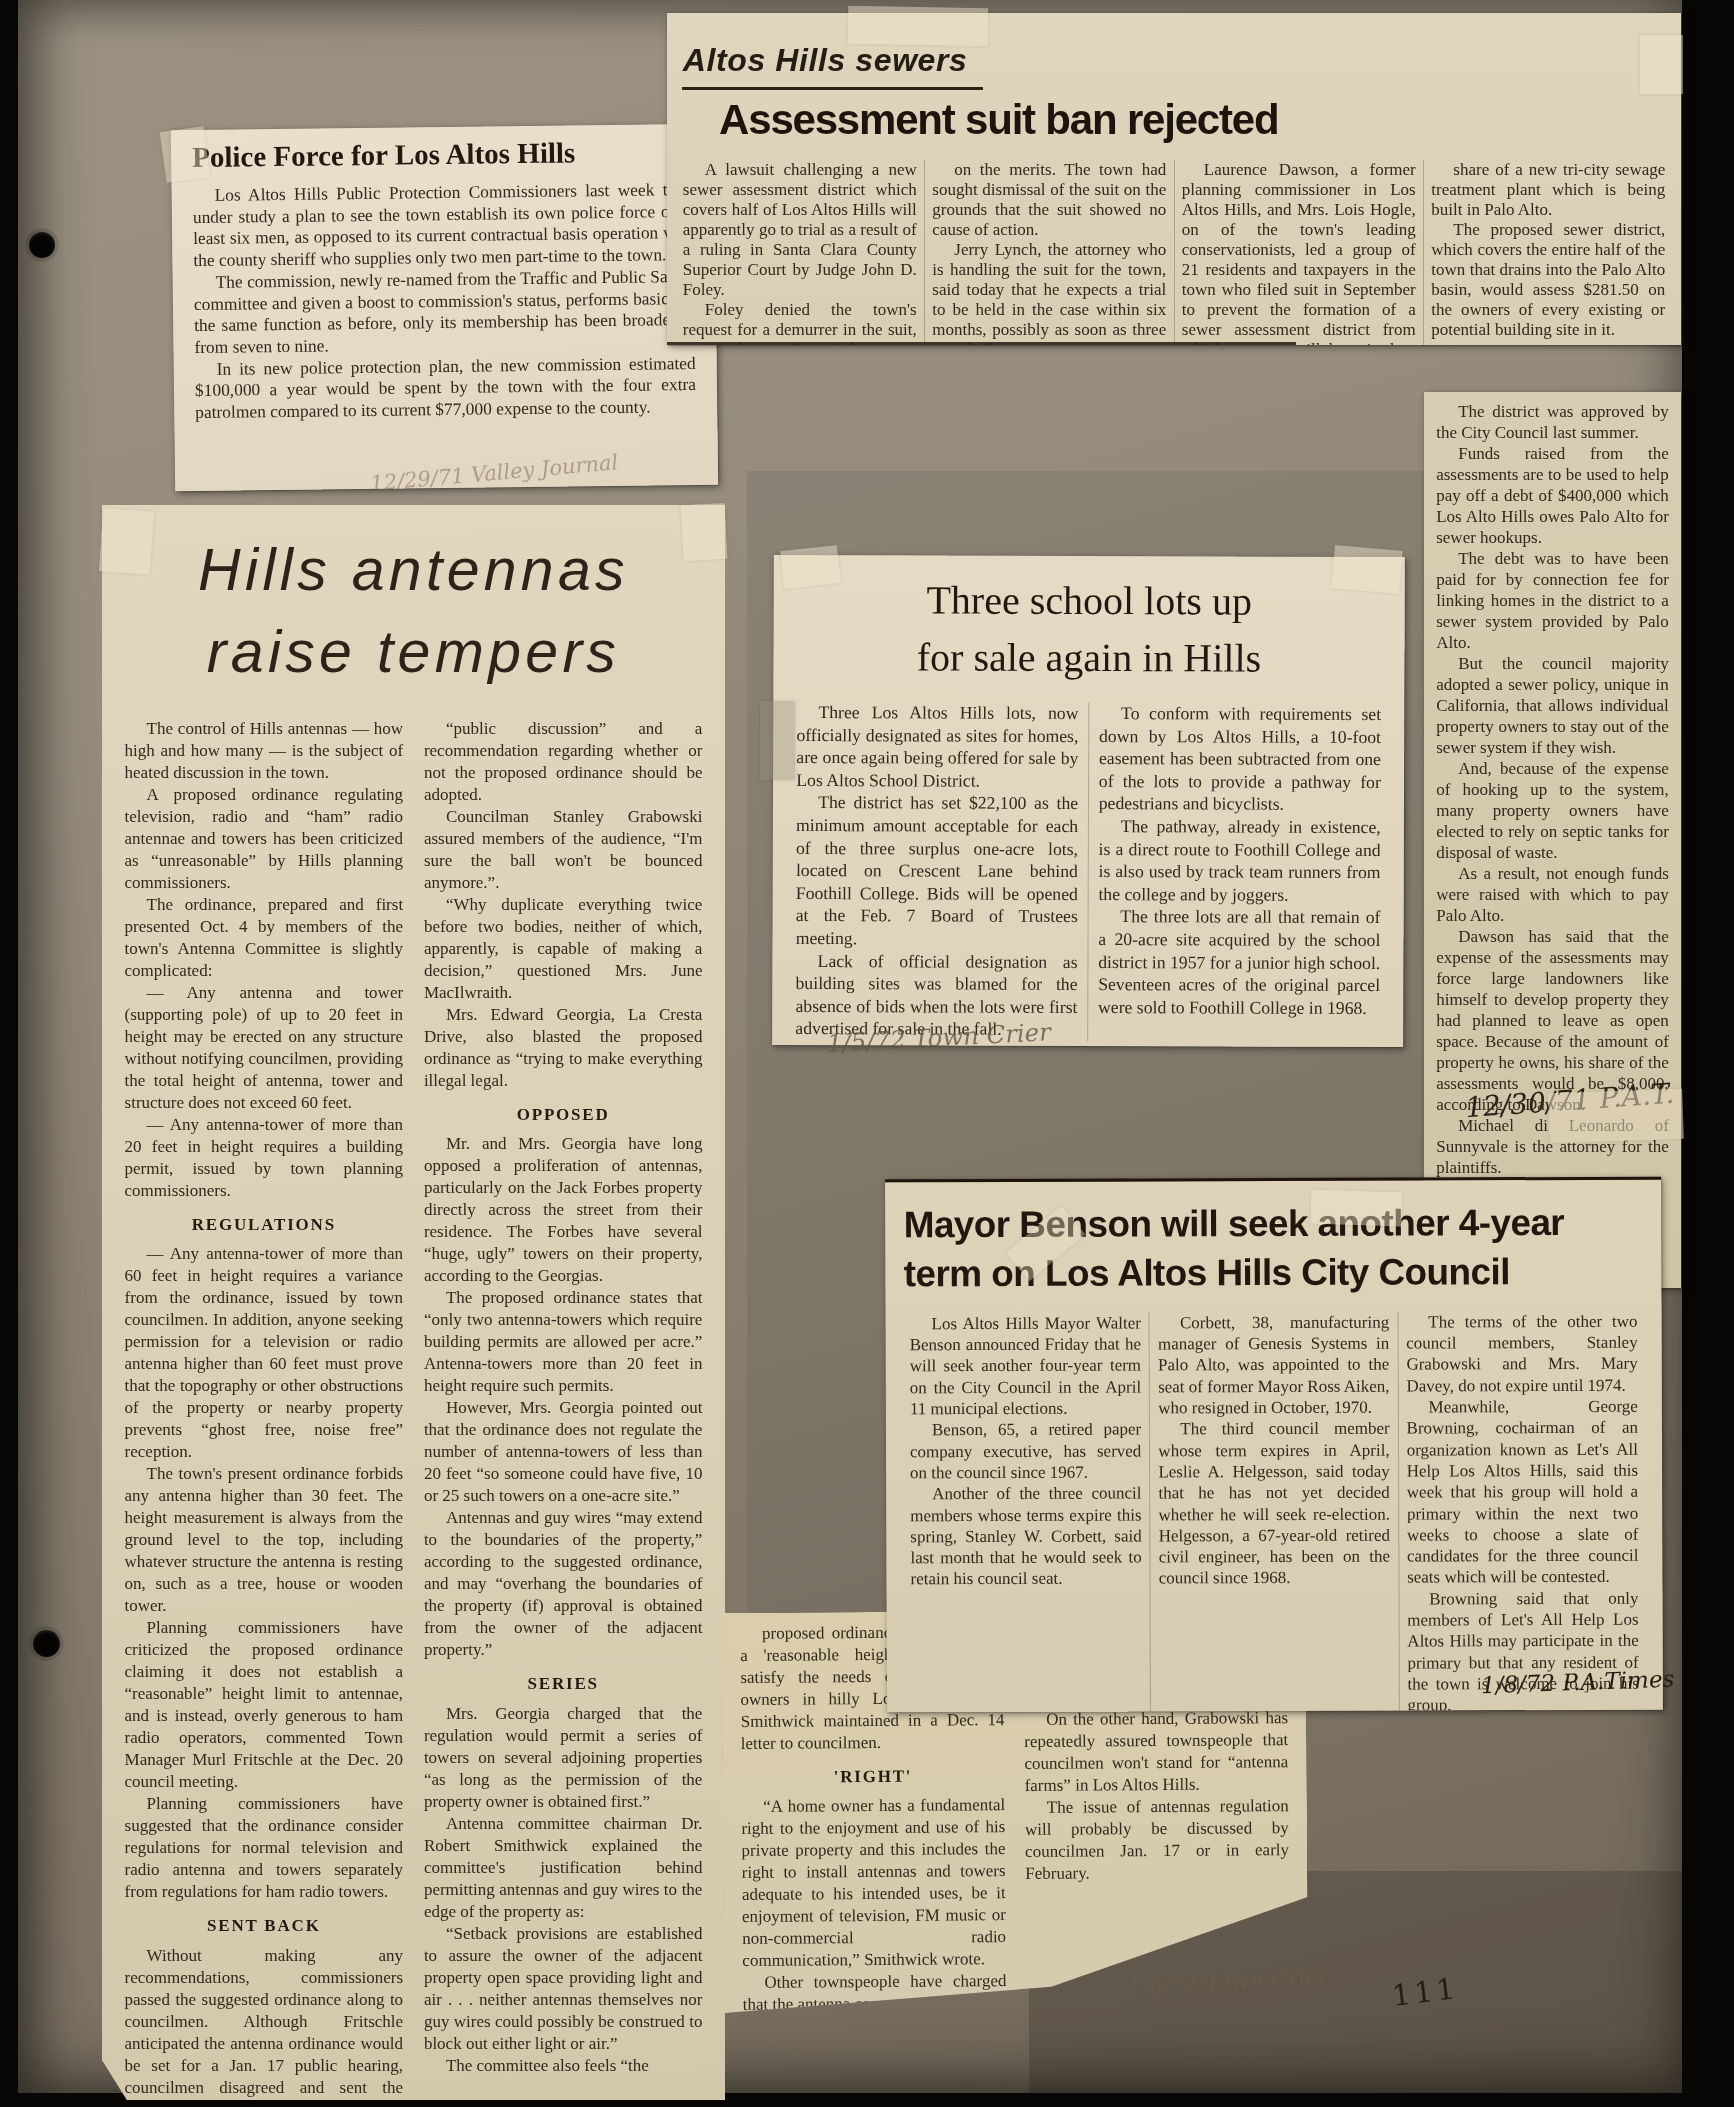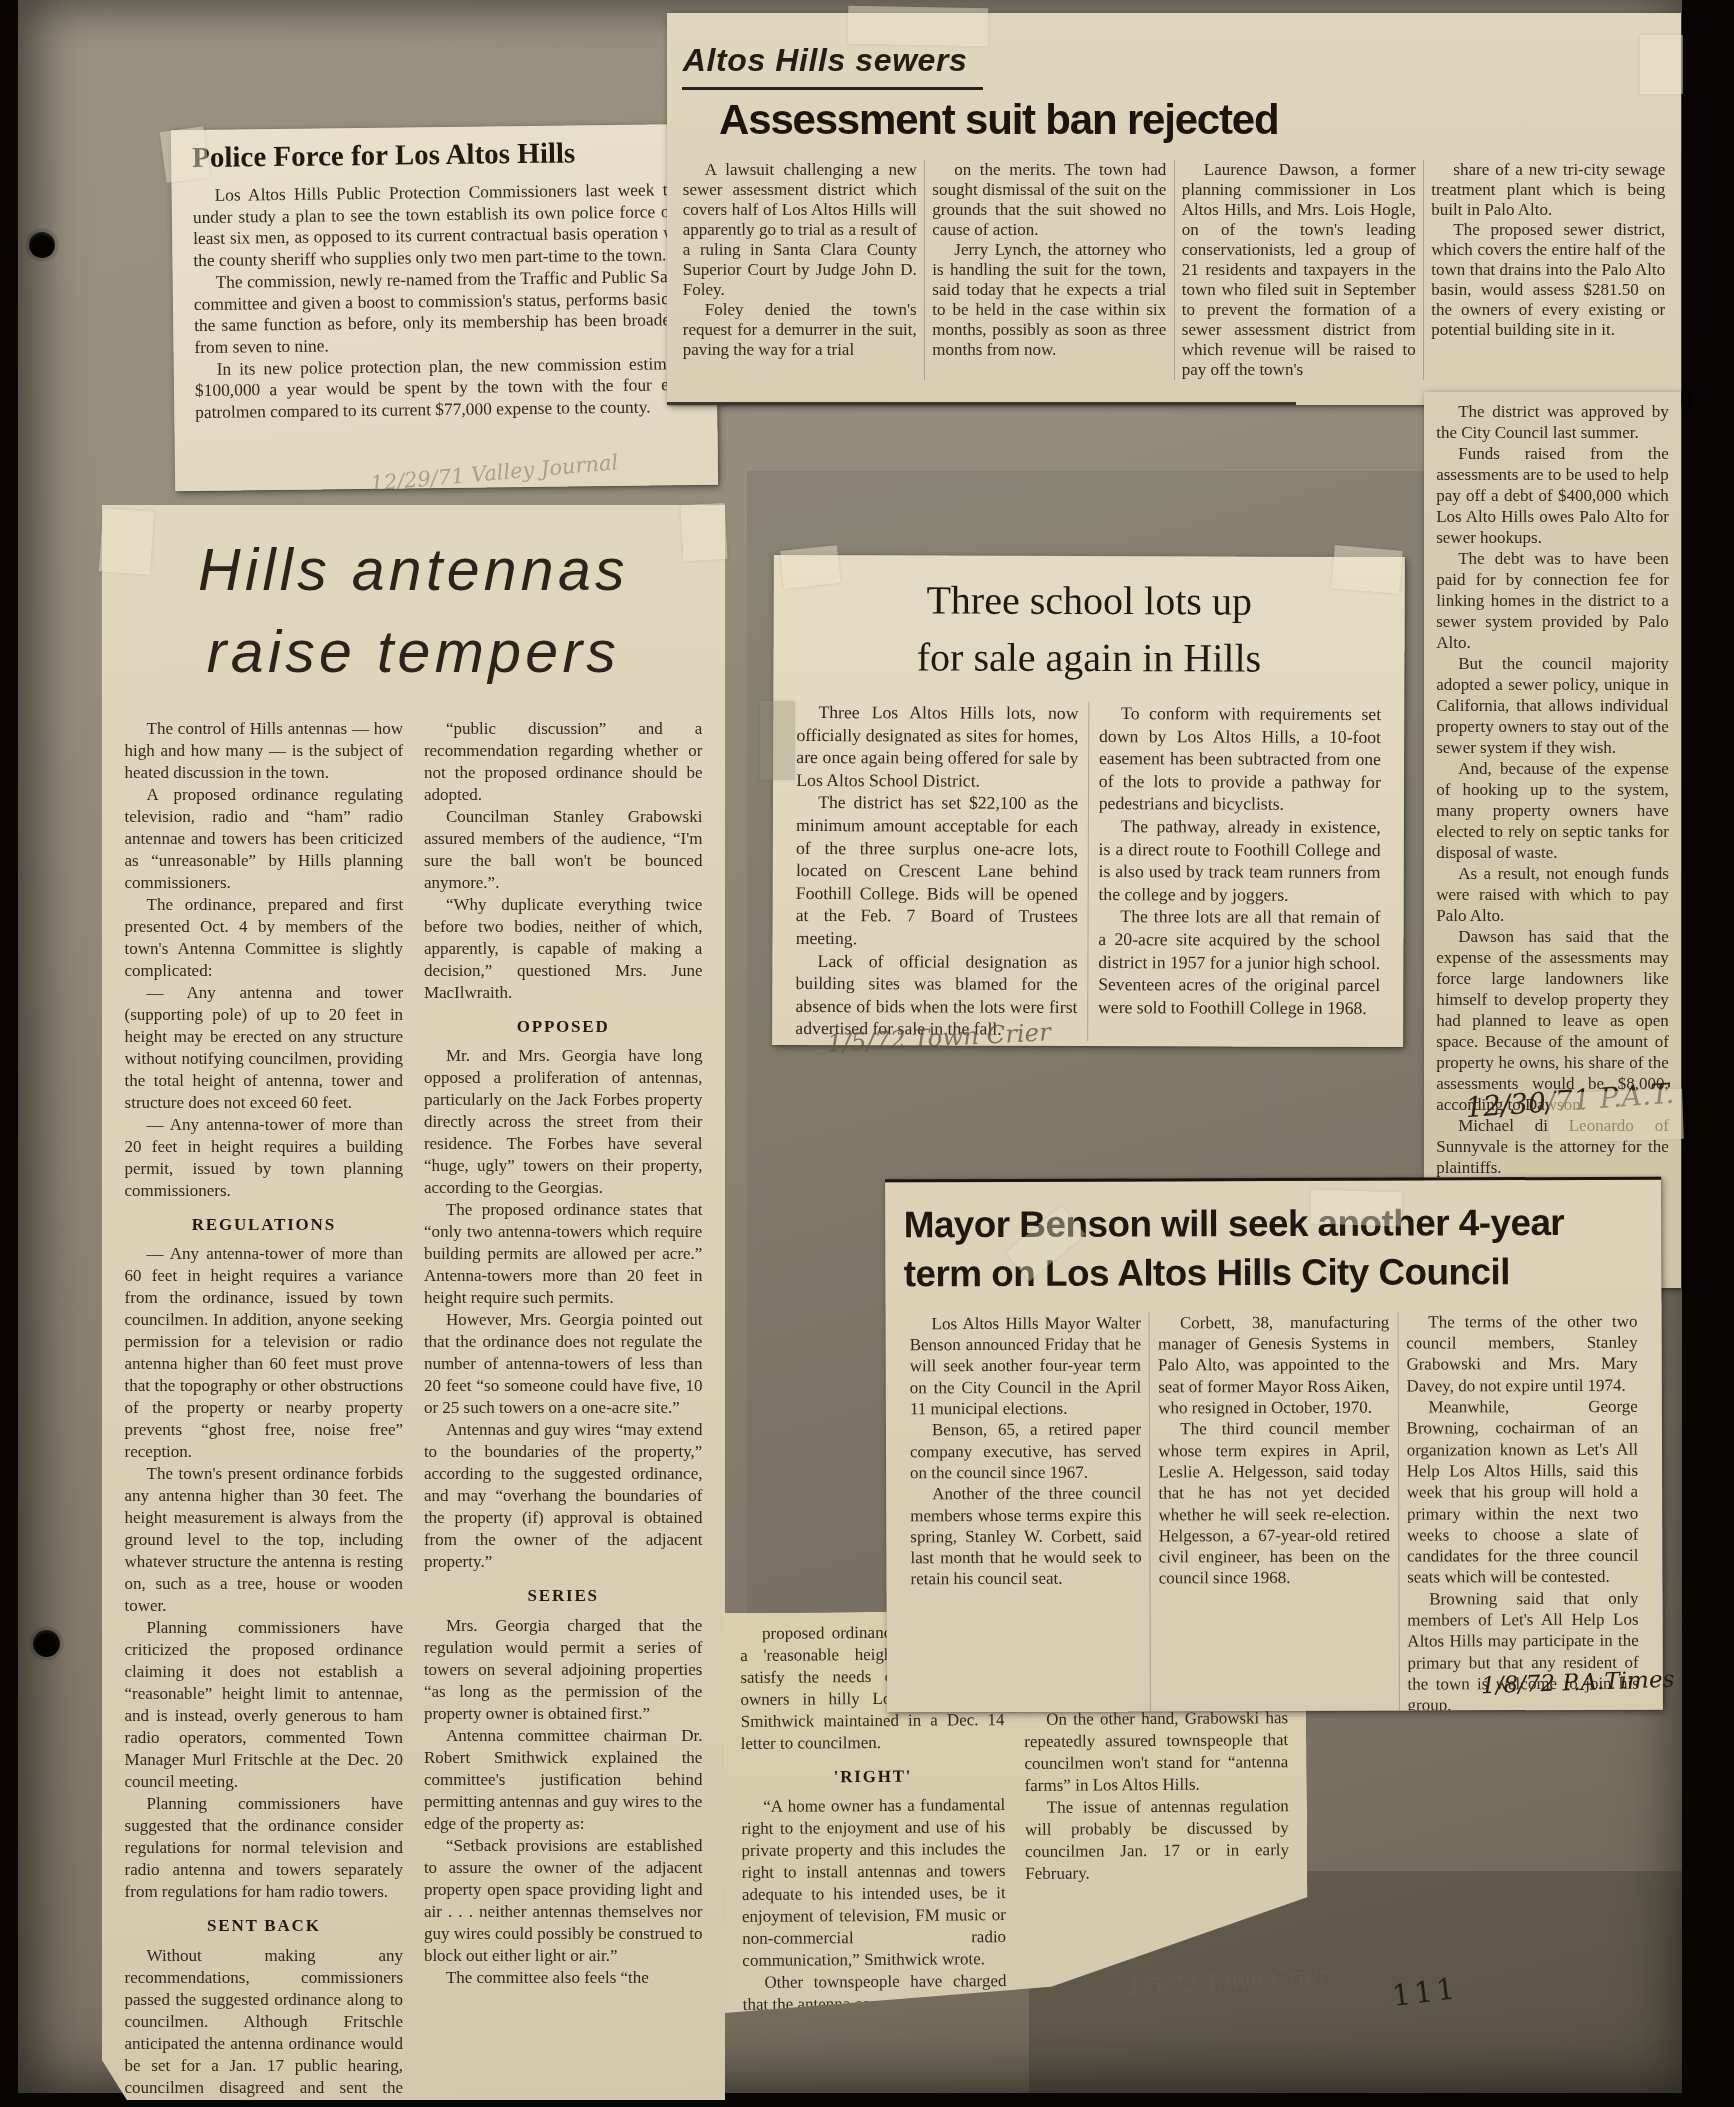--- a/index.html
+++ b/index.html
@@ -47,21 +47,21 @@
     padding:11px 21px;box-sizing:border-box;overflow:hidden;
   }
   #police .headline{
     font-family:"Liberation Serif",serif;font-weight:bold;font-size:29px;
     color:#211810;margin:0 0 11px 0;letter-spacing:0;
   }
   #police .body{font-size:17.4px;line-height:21.7px;}
 
   
   #assess-main{
-    left:667px;top:13.4px;width:1014px;height:392px;
+    left:667px;top:13.4px;width:1014px;height:332px;
     background:linear-gradient(180deg,#e0d5bd,#d9cdb4);
     padding:0 6.1px;box-sizing:border-box;overflow:hidden;
   }
   #assess-main .kicker{
     display:inline-block;margin:29px 0 0 8.5px;
     font-family:"Liberation Sans",sans-serif;font-style:italic;font-weight:bold;
     font-size:32px;color:#241d15;letter-spacing:0.6px;
     border-bottom:3.7px solid #2b2217;padding:0 16px 7.3px 1.2px;
   }
   #assess-main .headline{
@@ -240,20 +240,21 @@
         <p class="para">The town's present ordinance forbids any antenna higher than 30 feet. The height measurement is always from the ground level to the top, including whatever structure the antenna is resting on, such as a tree, house or wooden tower.</p>
         <p class="para">Planning commissioners have criticized the proposed ordinance claiming it does not establish a “reasonable” height limit to antennae, and is instead, overly generous to ham radio operators, commented Town Manager Murl Fritschle at the Dec. 20 council meeting.</p>
         <p class="para">Planning commissioners have suggested that the ordinance consider regulations for normal television and radio antenna and towers separately from regulations for ham radio towers.</p>
         <div class="subhead">SENT BACK</div>
         <p class="para">Without making any recommendations, commissioners passed the suggested ordinance along to councilmen. Although Fritschle anticipated the antenna ordinance would be set for a Jan. 17 public hearing, councilmen disagreed and sent the ordinance back to commissioners for a</p>
       </div>
     <div class="col">
         <p class="para">“public discussion” and a recommendation regarding whether or not the proposed ordinance should be adopted.</p>
         <p class="para">Councilman Stanley Grabowski assured members of the audience, “I'm sure the ball won't be bounced anymore.”.</p>
         <p class="para">“Why duplicate everything twice before two bodies, neither of which, apparently, is capable of making a decision,” questioned Mrs. June MacIlwraith.</p>
+        <p class="para">Mrs. Edward Georgia, La Cresta Drive, also blasted the proposed ordinance as “trying to make everything illegal legal.</p>
         <div class="subhead">OPPOSED</div>
         <p class="para">Mr. and Mrs. Georgia have long opposed a proliferation of antennas, particularly on the Jack Forbes property directly across the street from their residence. The Forbes have several “huge, ugly” towers on their property, according to the Georgias.</p>
         <p class="para">The proposed ordinance states that “only two antenna-towers which require building permits are allowed per acre.” Antenna-towers more than 20 feet in height require such permits.</p>
         <p class="para">However, Mrs. Georgia pointed out that the ordinance does not regulate the number of antenna-towers of less than 20 feet “so someone could have five, 10 or 25 such towers on a one-acre site.”</p>
         <p class="para">Antennas and guy wires “may extend to the boundaries of the property,” according to the suggested ordinance, and may “overhang the boundaries of the property (if) approval is obtained from the owner of the adjacent property.”</p>
         <div class="subhead">SERIES</div>
         <p class="para">Mrs. Georgia charged that the regulation would permit a series of towers on several adjoining properties “as long as the permission of the property owner is obtained first.”</p>
         <p class="para">Antenna committee chairman Dr. Robert Smithwick explained the committee's justification behind permitting antennas and guy wires to the edge of the property as:</p>
         <p class="para">“Setback provisions are established to assure the owner of the adjacent property open space providing light and air . . . neither antennas themselves nor guy wires could possibly be construed to block out either light or air.”</p>
         <p class="para">The committee also feels “the</p>

